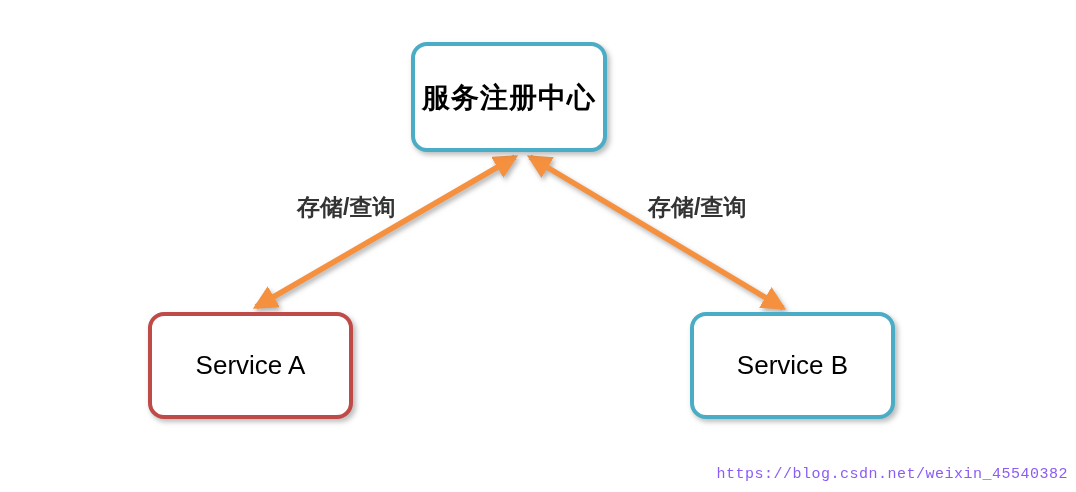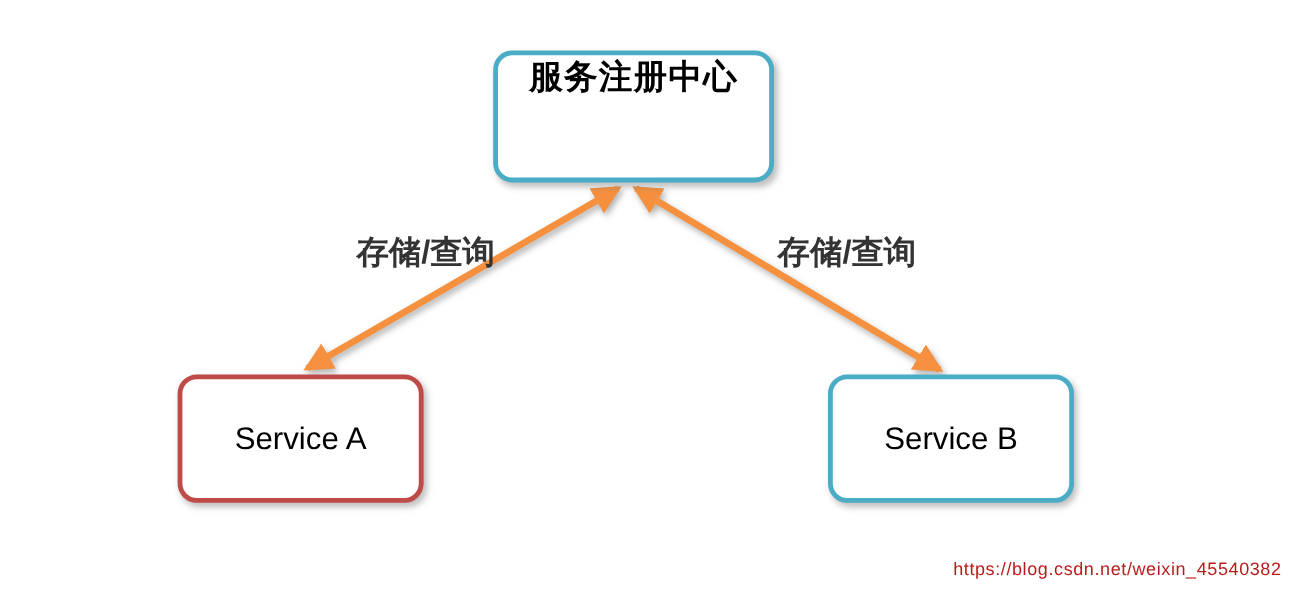--- a/index.html
+++ b/index.html
@@ -24,23 +24,22 @@
     display: flex;
     flex-direction: column;
     align-items: center;
     justify-content: center;
     text-align: center;
     color: #000000;
   }
 
   .node-registry {
     left: 411px; top: 42px;
-    width: 234px; height: 110px;
+    width: 196px; height: 110px;
     border-color: #4BACC6;
-    justify-content: space-between;
   }
   .node-registry .title {
     font-size: 28px;
     font-weight: bold;
     line-height: 1.25;
     letter-spacing: 1px;
   }
   .node-registry .subtitle {
     font-size: 21px;
     font-weight: bold;
@@ -66,37 +65,38 @@
   svg.arrows marker path {
     filter: none;
   }
   .arrow-shadow {
     filter: drop-shadow(2px 3px 2.5px rgba(100,100,100,0.5));
   }
 
   
   .edge-label {
     position: absolute;
-    font-size: 27px;
+    font-size: 23px;
     font-weight: 600;
     color: #333333;
     white-space: nowrap;
   }
   .edge-label-left  { left: 297px; top: 192px; }
   .edge-label-right { left: 648px; top: 192px; }
 
   
   .watermark {
     position: absolute;
     right: 8px;
     bottom: 9px;
     font-size: 15px;
-    color: #b91c1c;
+    color: #8b5cf6;
     letter-spacing: 0.5px;
     white-space: nowrap;
+    font-family: Liberation Mono, monospace;
   }
 </style>
 </head>
 <body>
 
 <div class="canvas">
 
   <svg class="arrows arrow-shadow" viewBox="0 0 1076 492" xmlns="http://www.w3.org/2000/svg">
     <defs>
       <marker id="ah" viewBox="0 0 10 10" refX="8.5" refY="5" markerWidth="4.4" markerHeight="4.4" orient="auto-start-reverse">

